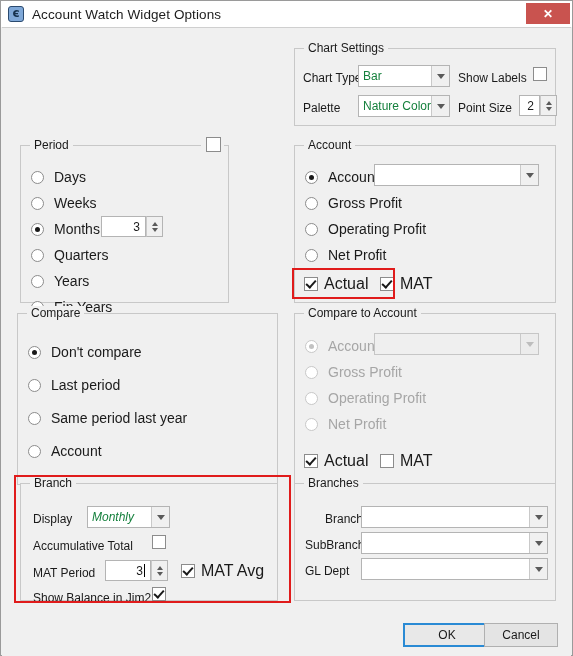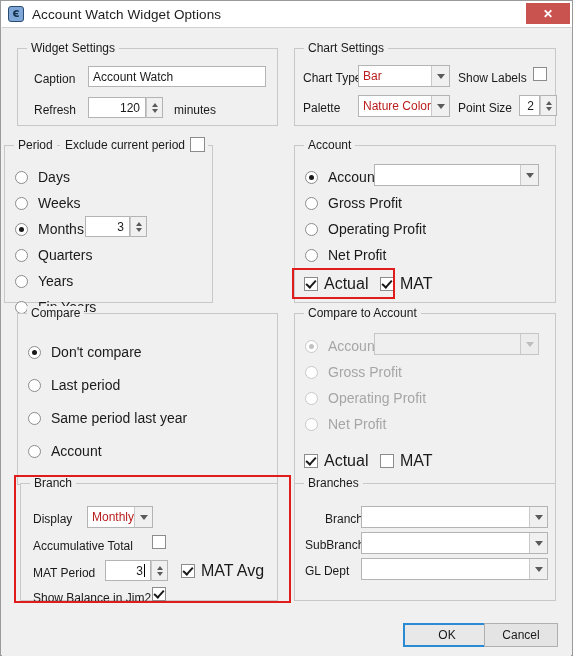--- a/index.html
+++ b/index.html
@@ -195,21 +195,21 @@
     background: #ffffff;
     border: 1px solid #b4b4b4;
     display: flex;
     align-items: center;
     cursor: pointer;
   }
   .combo .val {
     flex: 1;
     padding-left: 4px;
     font-size: 12px;
-    color: #b91c1c;
+    color: #15803d;
     white-space: nowrap;
     overflow: hidden;
   }
   .combo .arrow {
     width: 18px;
     height: 100%;
     box-sizing: border-box;
     background: #f0f0f0;
     border-left: 1px solid #c9c9c9;
     display: flex;
@@ -332,34 +332,20 @@
     <div class="title-icon">
       <div class="sq"></div>
       <div class="glyph">є</div>
     </div>
     <div class="title-text">Account Watch Widget Options</div>
     <div class="close-btn">✕</div>
   </div>
 
   <div class="client">
 
-    <div class="group" style="left:15px; top:20px; width:261px; height:78px;">
-      <div class="legend">Widget Settings</div>
-
-      <div class="lbl" style="left:16px; top:23px;">Caption</div>
-      <div class="textbox" style="left:70px; top:17px; width:178px;">Account Watch</div>
-
-      <div class="lbl" style="left:16px; top:54px;">Refresh</div>
-      <div class="textbox right" style="left:70px; top:48px; width:58px;">120</div>
-      <div class="spin" style="left:128px; top:48px;">
-        <span class="up"></span>
-        <span class="dn"></span>
-      </div>
-      <div class="lbl" style="left:156px; top:54px;">minutes</div>
-    </div>
 
     <div class="group" style="left:292px; top:20px; width:262px; height:78px;">
       <div class="legend">Chart Settings</div>
 
       <div class="lbl" style="left:8px; top:22px;">Chart Type</div>
       <div class="combo" style="left:63px; top:16px; width:92px;">
         <span class="val">Bar</span>
         <span class="arrow">
             <i></i>
           </span>
@@ -377,24 +363,23 @@
           </span>
       </div>
       <div class="lbl" style="left:163px; top:52px;">Point Size</div>
       <div class="textbox right" style="left:224px; top:46px; width:21px;">2</div>
       <div class="spin" style="left:245px; top:46px;">
         <span class="up"></span>
         <span class="dn"></span>
       </div>
     </div>
 
-    <div class="group" style="left:2px; top:117px; width:209px; height:158px;">
+    <div class="group" style="left:18px; top:117px; width:209px; height:158px;">
       <div class="legend">Period</div>
       <div class="legend-right">
-        <span>Exclude current period</span>
         <span class="legend-check">
           <span class="bx"></span>
         </span>
       </div>
 
       <div class="radio" style="left:10px; top:23px;">
         <span class="dot"></span>
         <span class="t">Days</span>
       </div>
       <div class="radio" style="left:10px; top:49px;">
@@ -516,21 +501,21 @@
       <div class="check" style="left:85px; top:138px;">
         <span class="bx"></span>
         <span class="t">MAT</span>
       </div>
     </div>
 
     <div class="group" style="left:18px; top:455px; width:258px; height:118px;">
       <div class="legend">Branch</div>
 
       <div class="lbl" style="left:12px; top:28px;">Display</div>
-      <div class="combo" style="left:66px; top:22px; width:66px;">
+      <div class="combo" style="left:66px; top:22px; width:83px;font-style:italic;">
         <span class="val">Monthly</span>
         <span class="arrow">
             <i></i>
           </span>
       </div>
 
       <div class="lbl" style="left:12px; top:55px;">Accumulative Total</div>
       <div class="check" style="left:131px; top:51px;">
         <span class="bx"></span>
       </div>

